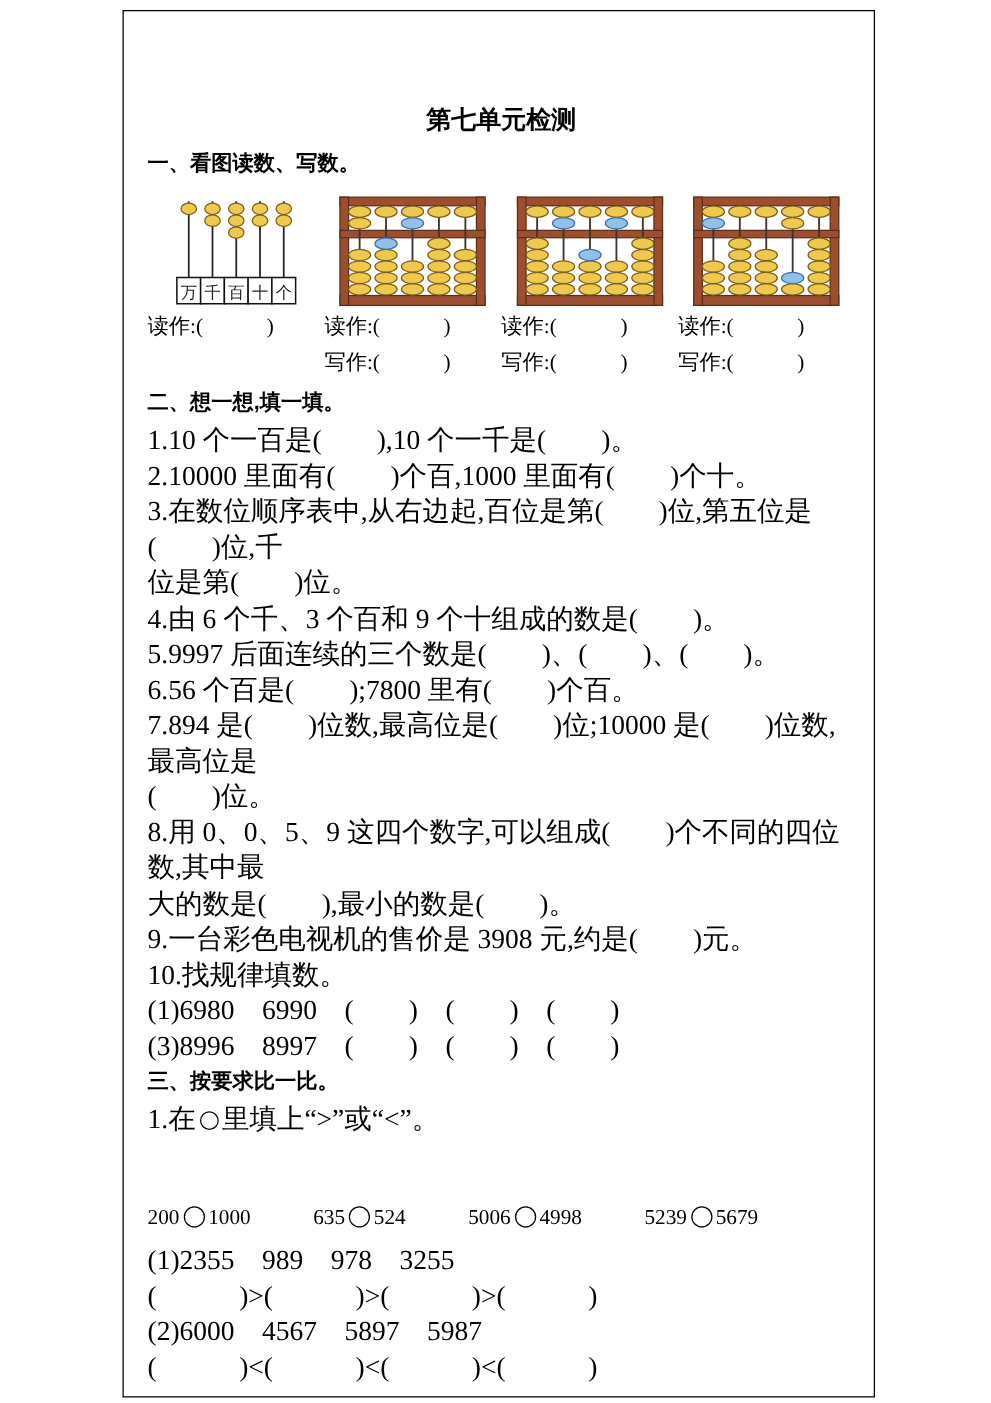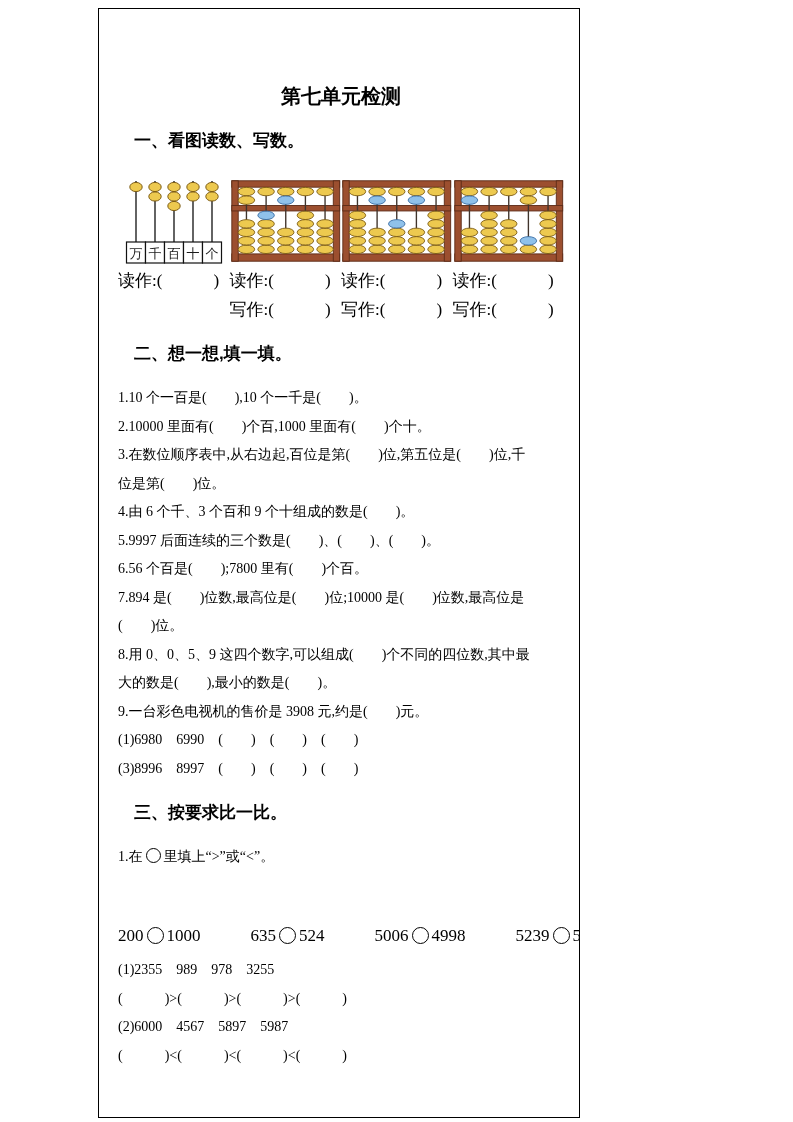--- a/index.html
+++ b/index.html
@@ -7,47 +7,47 @@
     margin: 0; padding: 0;
     width: 793px; height: 1122px;
     background: #ffffff;
     font-family: "Liberation Serif", "DejaVu Serif", serif;
     color: #000;
     overflow: hidden;
   }
   .frame {
     position: absolute;
     left: 98px; top: 8px;
-    width: 482px; height: 1110px;
+    width: 602px; height: 1110px;
     border: 1.5px solid #000;
     overflow: hidden;
   }
   .inner { padding: 72px 15px 0 19px; }
 
   .title {
     text-align: center;
     font-size: 20px;
     font-weight: bold;
     line-height: 30px;
     margin: 0 0 6px 0;
   }
   .sec-head {
     font-family: "Liberation Sans", "DejaVu Sans", sans-serif;
     font-weight: bold;
     font-size: 17px;
     line-height: 28px;
-    margin: 16px;
+    margin: 0;
   }
   .figures-row { display: flex; margin: 6px 0 4px 0; }
   .fig-cell { flex: 1; display: flex; flex-direction: column; min-width: 0; }
   .fig-holder { height: 96px; display: flex; align-items: flex-end; justify-content: center; }
   .fig-label { font-size: 17px; line-height: 28.5px; min-height: 28.5px; white-space: pre; }
 
   .q {
-    font-size: 14px;
+    font-size: 22px;
     line-height: 28.5px;
     margin: 0;
     white-space: pre-wrap;
   }
   .q-first { margin-top: 2px; }
 
   .ring {
     display: inline-block;
     width: 15px; height: 15px;
     border: 1.6px solid #000;
@@ -254,20 +254,21 @@
     <p class="q">3.在数位顺序表中,从右边起,百位是第(　　)位,第五位是(　　)位,千
 位是第(　　)位。</p>
     <p class="q">4.由 6 个千、3 个百和 9 个十组成的数是(　　)。</p>
     <p class="q">5.9997 后面连续的三个数是(　　)、(　　)、(　　)。</p>
     <p class="q">6.56 个百是(　　);7800 里有(　　)个百。</p>
     <p class="q">7.894 是(　　)位数,最高位是(　　)位;10000 是(　　)位数,最高位是
 (　　)位。</p>
     <p class="q">8.用 0、0、5、9 这四个数字,可以组成(　　)个不同的四位数,其中最
 大的数是(　　),最小的数是(　　)。</p>
     <p class="q">9.一台彩色电视机的售价是 3908 元,约是(　　)元。</p>
+    <p class="q">10.找规律填数。</p>
     <p class="q">(1)6980　6990　(　　)　(　　)　(　　)</p>
     <p class="q">(3)8996　8997　(　　)　(　　)　(　　)</p>
 
     <div class="sec-head">三、按要求比一比。</div>
     <p class="q q-first"><span>1.在</span><span class="ring"></span><span>里填上“&gt;”或“&lt;”。</span></p>
 
     <div class="compare-row">
       <span class="pair"><span>200</span><span class="ring"></span><span>1000</span></span>
       <span class="pair"><span>635</span><span class="ring"></span><span>524</span></span>
       <span class="pair"><span>5006</span><span class="ring"></span><span>4998</span></span>

